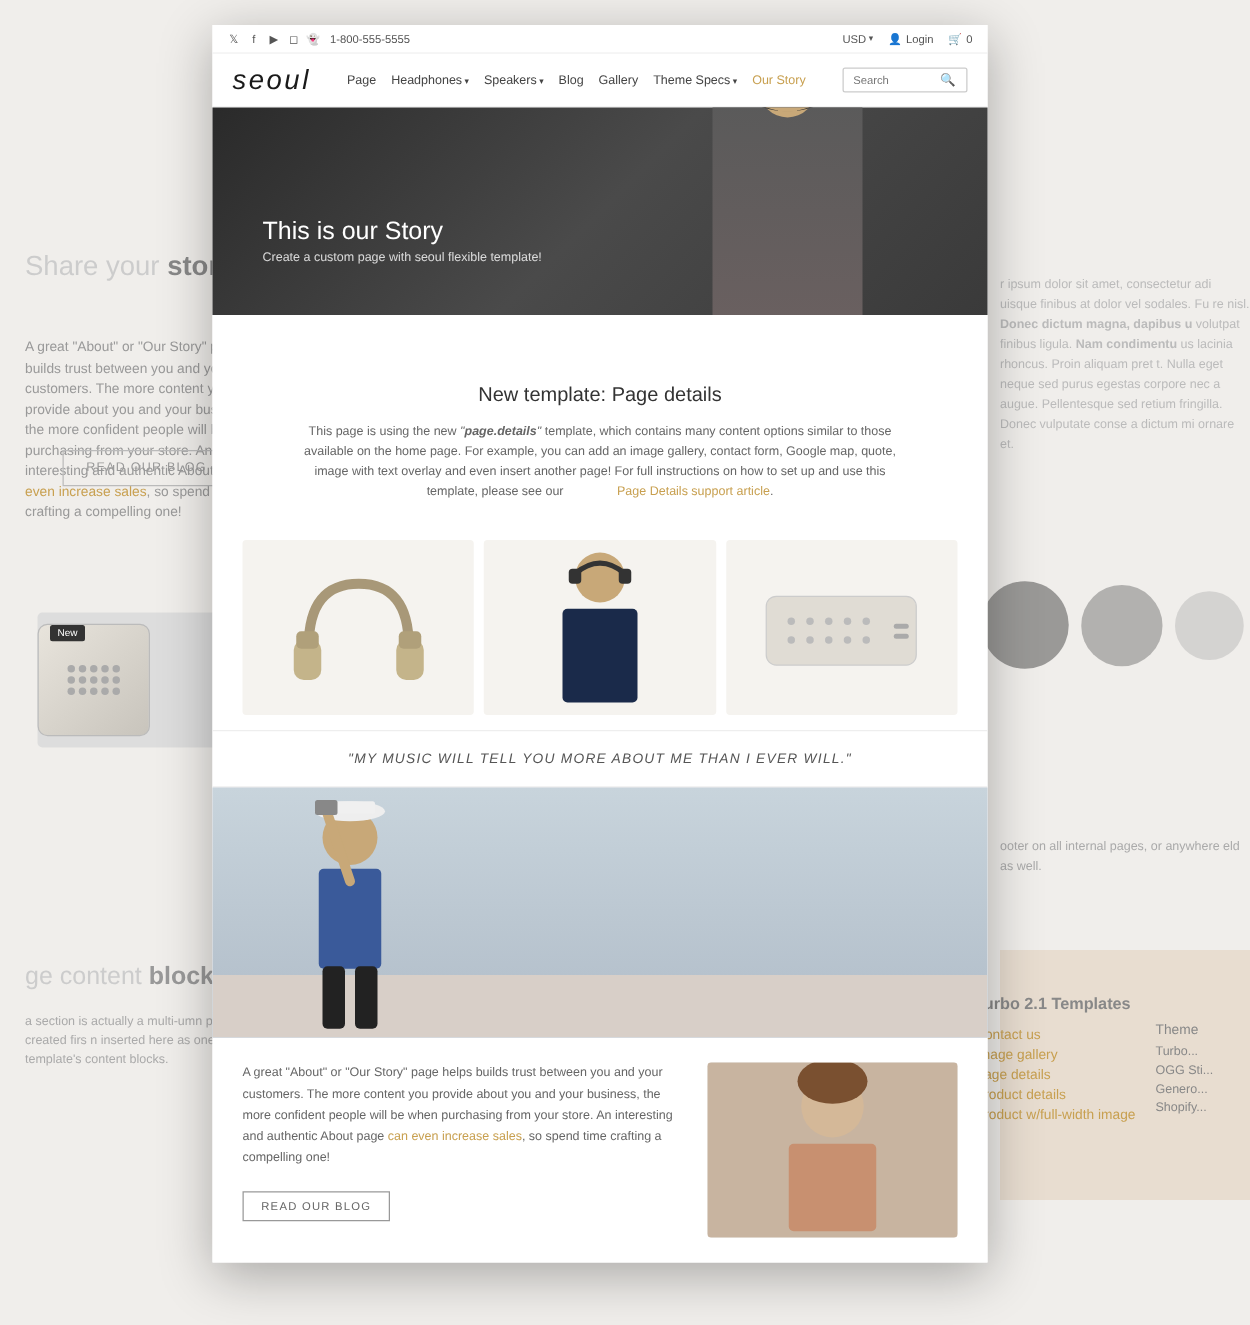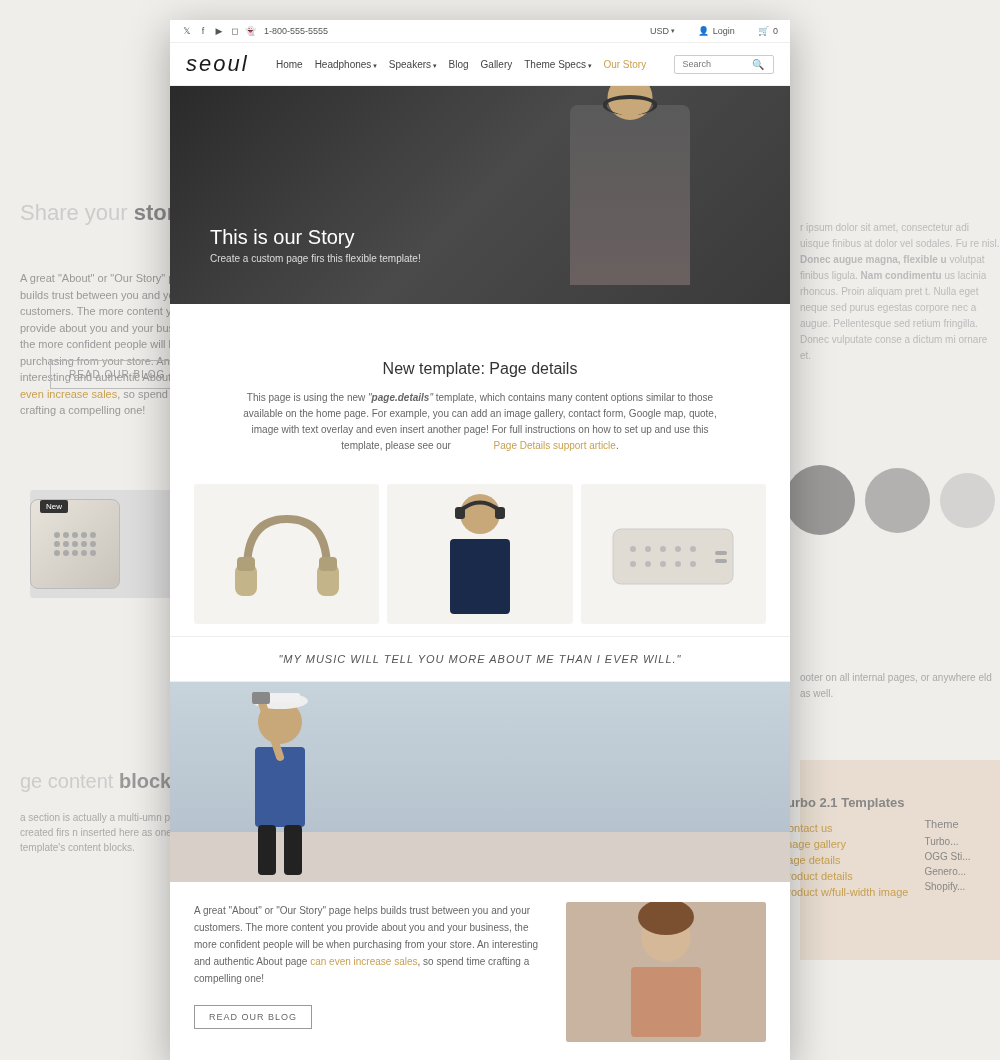--- a/index.html
+++ b/index.html
@@ -244,21 +244,21 @@
     .phone-num {
       font-size: 9px;
       color: #555;
       margin-left: 8px;
       text-align: center;
     }
 
     .top-bar-right {
       display: flex;
       align-items: center;
-      gap: 24px;
+      gap: 12px;
       font-size: 9px;
       color: #555;
     }
 
     .usd-select {
       display: flex;
       align-items: center;
       gap: 2px;
     }
 
@@ -326,21 +326,21 @@
       border: none;
       outline: none;
       font-size: 9px;
       width: 70px;
       color: #666;
     }
 
     
     .hero {
       position: relative;
-      height: 218px;
+      height: 166px;
       background: linear-gradient(135deg, #2a2a2a 0%, #4a4a4a 50%, #3a3a3a 100%);
       overflow: hidden;
     }
 
     .hero-person {
       position: absolute;
       right: 80px;
       top: 0;
       bottom: 0;
       width: 160px;
@@ -569,21 +569,21 @@
 </div>
 
 <div class="bg-content-block-heading">
   ge <span style="color:#ccc;font-weight:300;">content</span> <strong style="color:#999;">block</strong>
 </div>
 <div class="bg-content-block-text">
   a section is actually a multi-umn page. It was created firs n inserted here as one of th template's content blocks.
 </div>
 
 <div class="bg-text-right">
-  r ipsum dolor sit amet, consectetur adi uisque finibus at dolor vel sodales. Fu re nisl. <strong>Donec augue magna, flexible u</strong> volutpat finibus ligula. <strong>Nam condimentu</strong> us lacinia rhoncus. Proin aliquam pret t. Nulla eget neque sed purus egestas corpore nec a augue. Pellentesque sed retium fringilla. Donec vulputate conse a dictum mi ornare et.
+  r ipsum dolor sit amet, consectetur adi uisque finibus at dolor vel sodales. Fu re nisl. <strong>Donec dictum magna, dapibus u</strong> volutpat finibus ligula. <strong>Nam condimentu</strong> us lacinia rhoncus. Proin aliquam pret t. Nulla eget neque sed purus egestas corpore nec a augue. Pellentesque sed retium fringilla. Donec vulputate conse a dictum mi ornare et.
 </div>
 
 <div class="bg-right-headphones">
   <div class="headphone-circle"></div>
   <div class="headphone-circle2"></div>
   <div class="headphone-circle3"></div>
 </div>
 
 <div class="bg-footer-text">
   ooter on all internal pages, or anywhere eld as well.
@@ -636,21 +636,21 @@
       <div class="cart-icon">
         <span>🛒</span>
         <span>0</span>
       </div>
     </div>
   </div>
 
   <div class="nav-bar">
     <div class="logo">seoul</div>
     <div class="nav-links">
-      <span class="nav-link">Home</span>
+      <span class="nav-link">Page</span>
       <span class="nav-link dropdown">Headphones</span>
       <span class="nav-link dropdown">Speakers</span>
       <span class="nav-link">Blog</span>
       <span class="nav-link">Gallery</span>
       <span class="nav-link dropdown">Theme Specs</span>
       <span class="nav-link active">Our Story</span>
     </div>
     <div class="search-box">
       <input class="search-input" type="text" placeholder="Search" style="">
       <span style="font-size:10px;color:#888;">🔍</span>
@@ -660,21 +660,21 @@
   <div class="hero">
     <div class="hero-person">
       <div class="hero-person-shape">
         <div class="hero-person-head"></div>
 
         <div style="position:absolute;top:-10px;left:50%;transform:translateX(-50%);width:55px;height:20px;border-top:4px solid #333;border-radius:50%;border-left:4px solid #333;border-right:4px solid #333;"></div>
       </div>
     </div>
     <div class="hero-text">
       <div class="hero-title">This is our Story</div>
-      <div class="hero-subtitle">Create a custom page firs this flexible template!</div>
+      <div class="hero-subtitle">Create a custom page with seoul flexible template!</div>
     </div>
   </div>
 
   <div class="main-content">
 
     <div class="template-notice">
       <div class="template-title">New template: Page details</div>
       <p class="template-desc">
         This page is using the new <em>"<strong>page.details</strong>"</em> template, which contains many content options similar to those available on the home page. For example, you can add an image gallery, contact form, Google map, quote, image with text overlay and even insert another page! For full instructions on how to set up and use this template, please see our <a class="template-link">Page Details support article</a>.
       </p>

